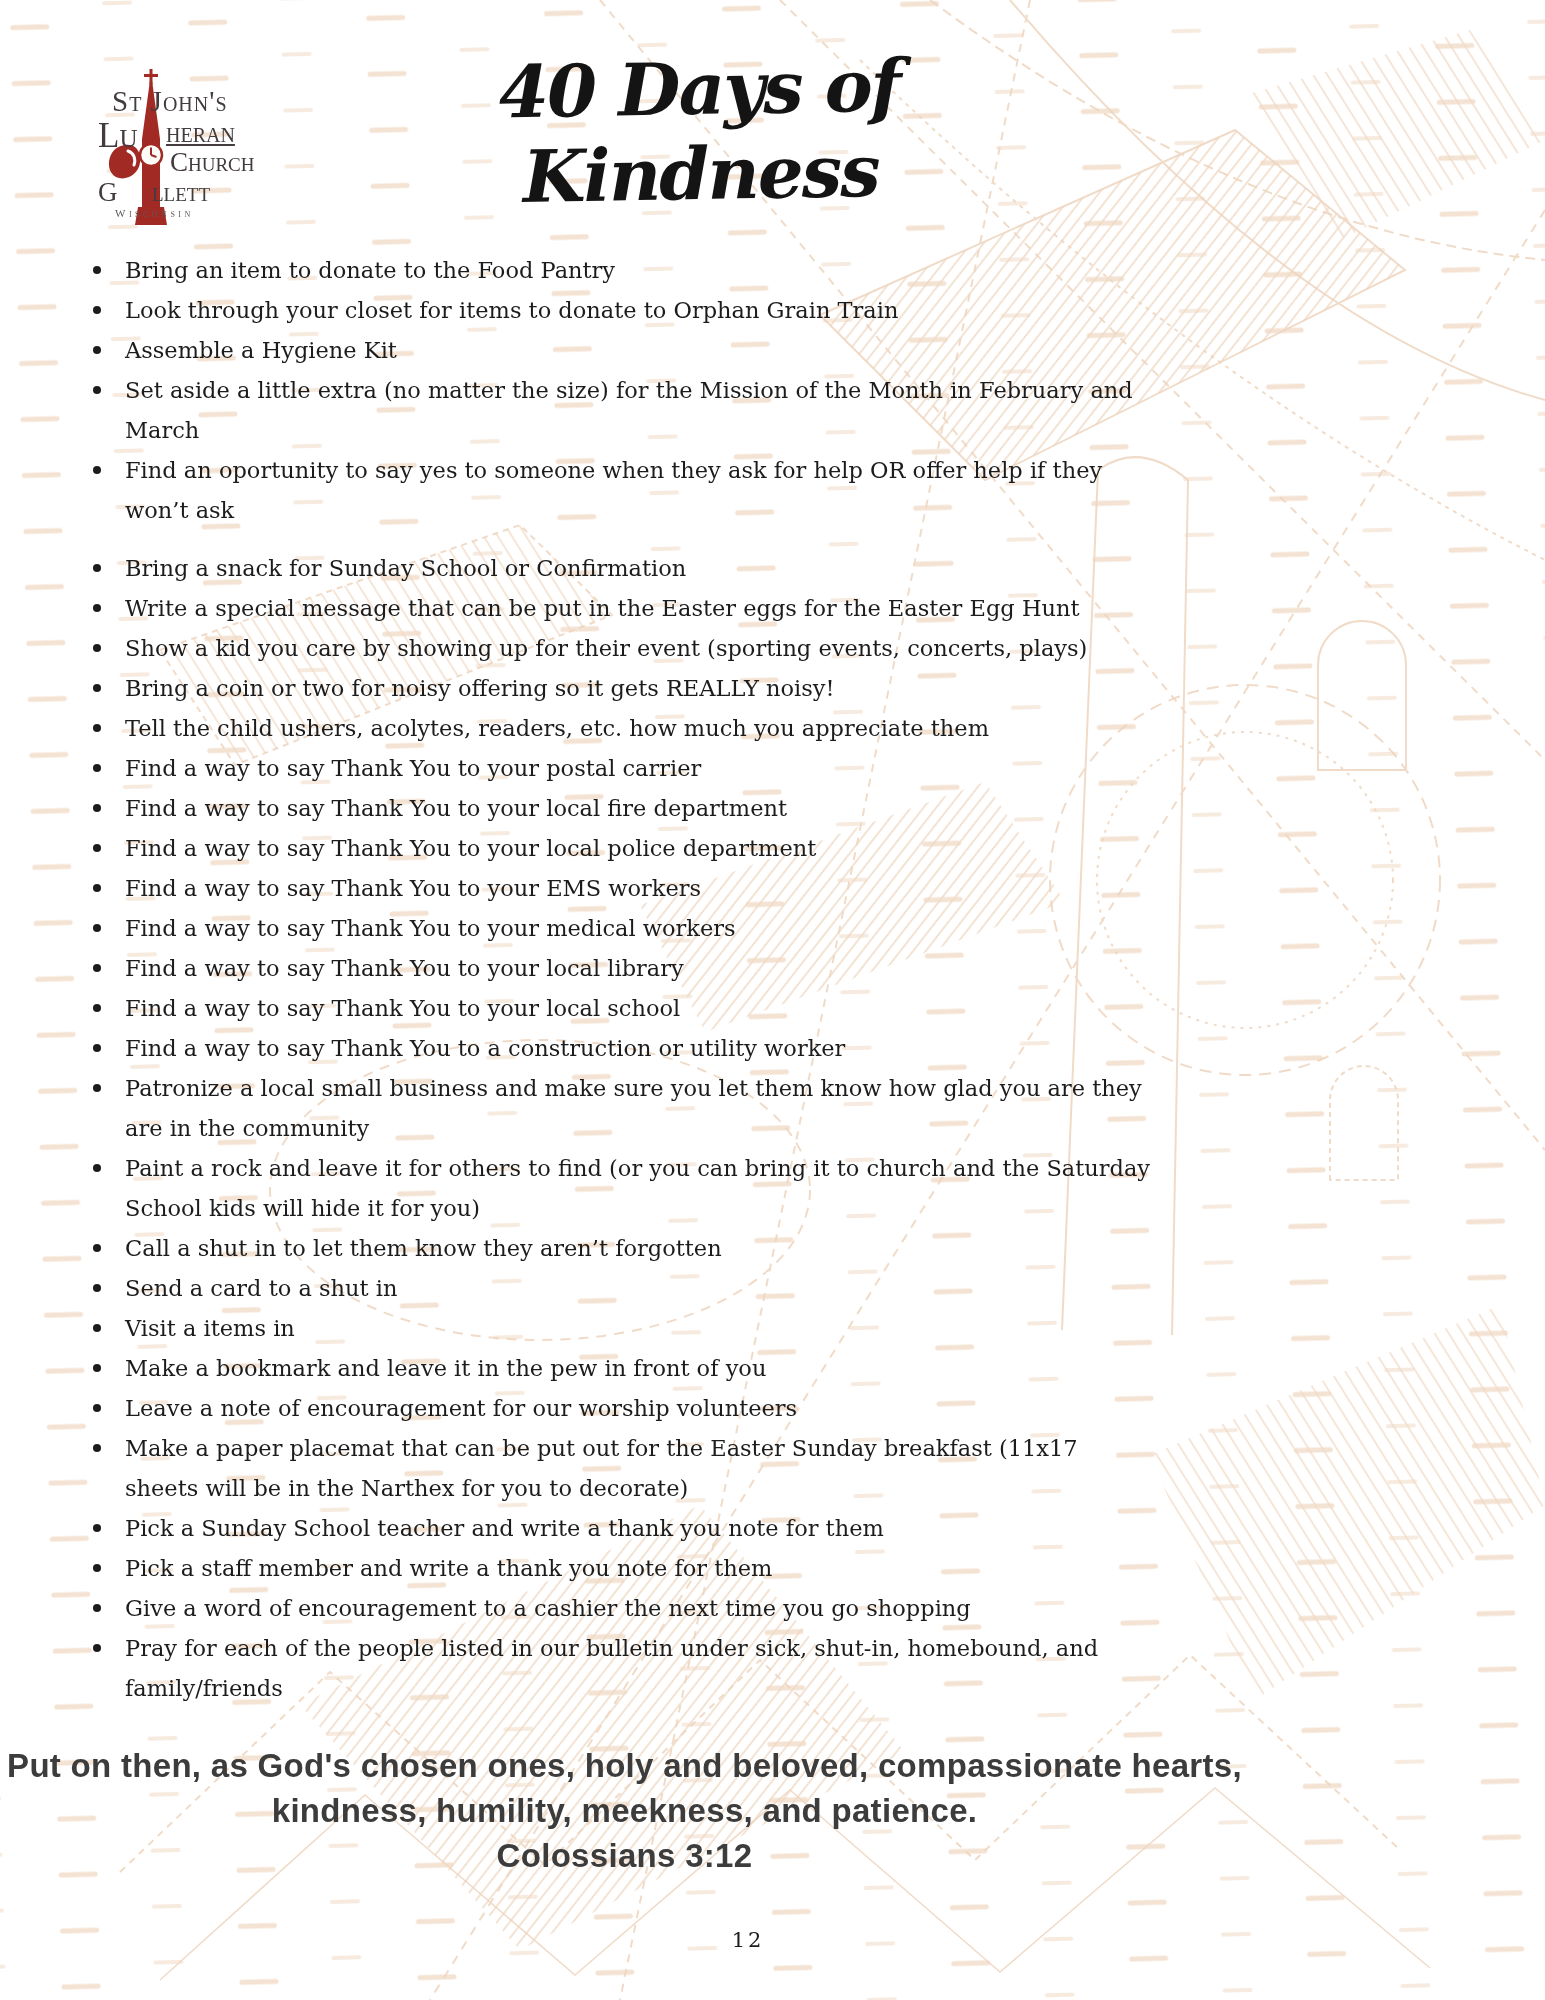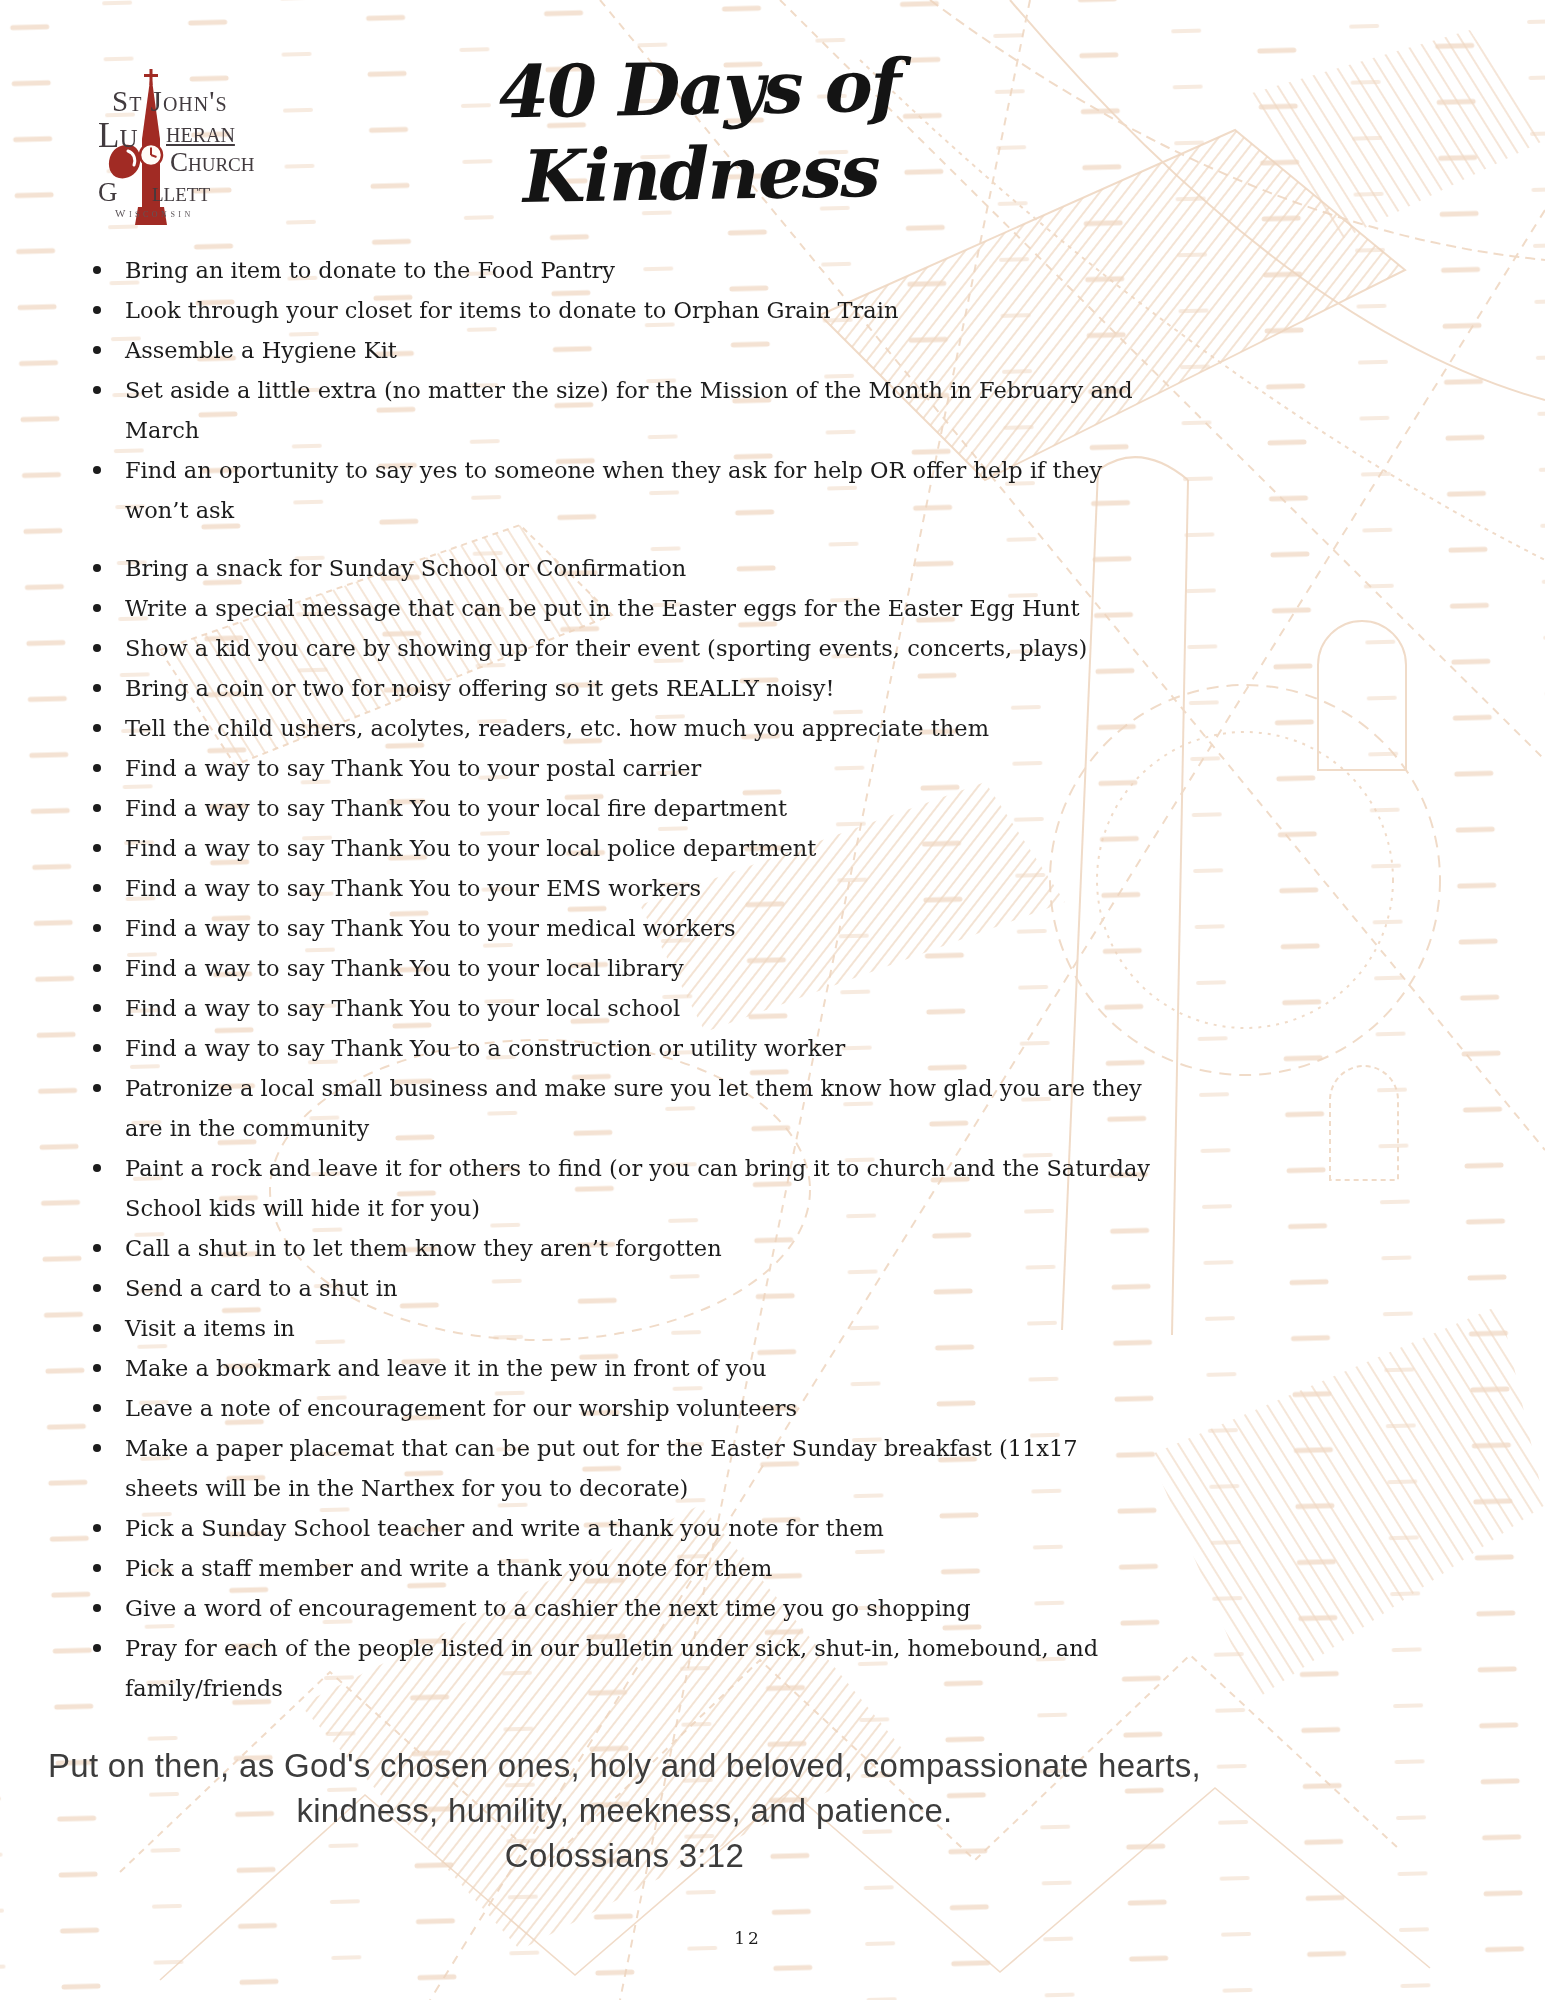--- a/index.html
+++ b/index.html
@@ -41,25 +41,25 @@
   .list li{position:relative;padding-left:41px;}
   .list li::before{
     content:"";position:absolute;left:9px;top:16px;width:8px;height:8px;
     border-radius:50%;background:#1c1c1c;
   }
 
   
   .quote{
     position:absolute;left:0;top:1743px;width:1249px;text-align:center;
     font-family:"Liberation Sans",sans-serif;font-size:33px;line-height:45px;
-    font-weight:400;color:#3c3c3c;letter-spacing:0.3px;
+    font-weight:700;color:#3c3c3c;letter-spacing:0.3px;
   }
   .pagenum{
     position:absolute;left:0;top:1928px;width:1496px;text-align:center;
-    font-family:"DejaVu Serif",serif;font-size:17px;letter-spacing:3px;color:#1c1c1c;
+    font-family:"DejaVu Serif",serif;font-size:21px;letter-spacing:3px;color:#1c1c1c;
   }
 </style>
 </head>
 <body>
 
 <svg class="watermark" width="1545" height="2000" viewBox="0 0 1545 2000" xmlns="http://www.w3.org/2000/svg">
   <defs>
     <pattern id="dashes" width="178" height="56" patternUnits="userSpaceOnUse" patternTransform="rotate(-1.5)">
       <line x1="12" y1="28" x2="46" y2="28" stroke="#eccfb6" stroke-width="5" stroke-linecap="round"></line>
       <line x1="104" y1="6" x2="130" y2="6" stroke="#f2ddcb" stroke-width="4" stroke-linecap="round"></line>

